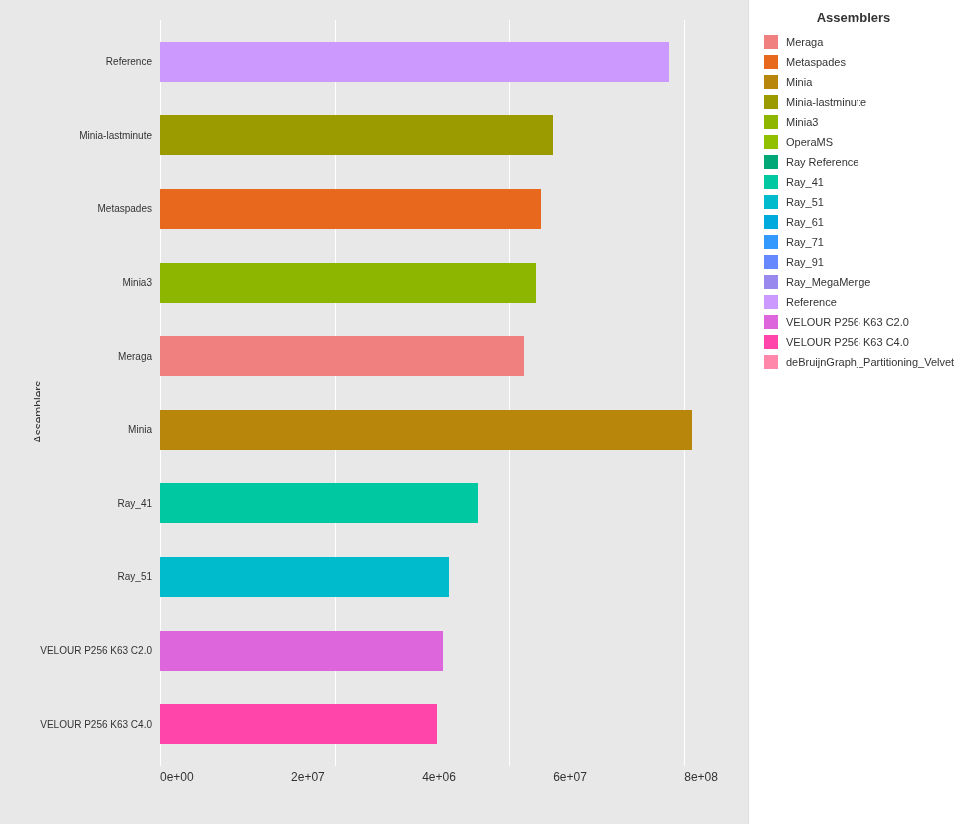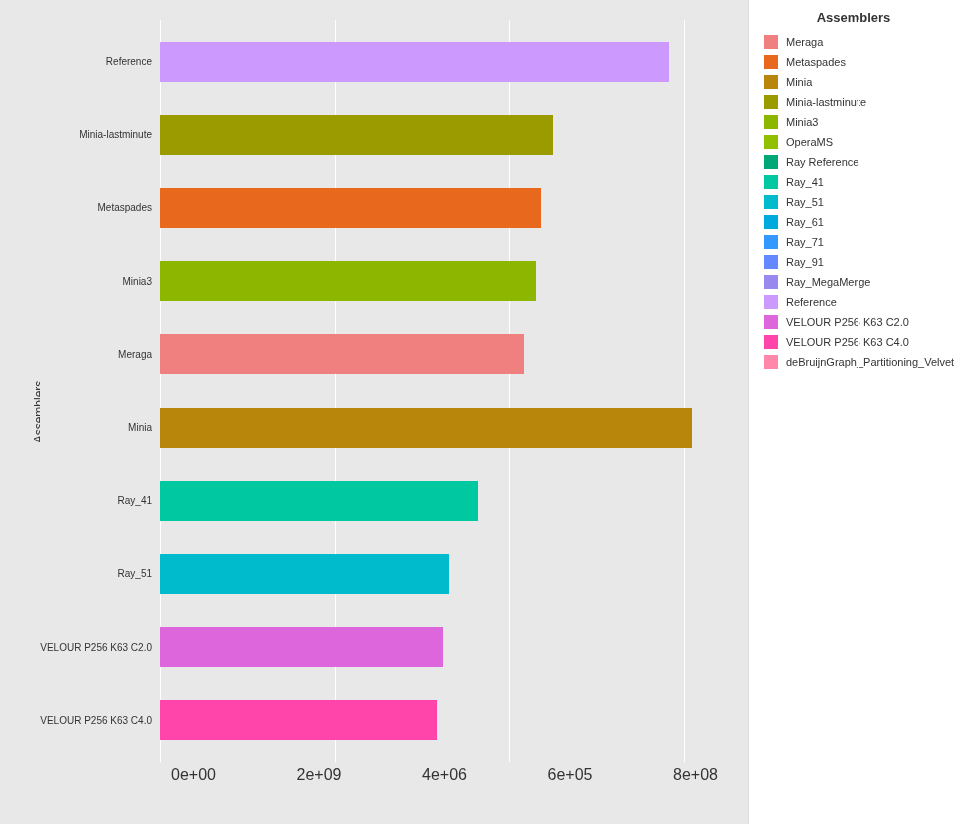--- a/index.html
+++ b/index.html
@@ -104,23 +104,22 @@
     
     .x-axis {
       margin-left: 120px;
       display: flex;
       justify-content: space-between;
       padding-top: 4px;
       padding-right: 20px;
     }
 
     .x-tick {
-      font-size: 16px;
-      color: #333;
-      margin-left: 11px;
+      font-size: 12px;
+      color: #333;
     }
 
     
     .legend-panel {
       width: 210px;
       background: #fff;
       padding: 10px 15px;
       display: flex;
       flex-direction: column;
       border-left: 1px solid #ddd;
@@ -226,23 +225,23 @@
           <div class="bar-row">
             <div class="bar-label">VELOUR P256 K63 C4.0</div>
             <div class="bar-track">
               <div class="bar-fill" style="background-color: rgb(255, 68, 170); width: 48%;"></div>
             </div>
           </div>
         </div>
     </div>
     <div class="x-axis" id="x-axis">
     <span class="x-tick">0e+00</span>
-        <span class="x-tick">2e+09</span>
+        <span class="x-tick">2e+07</span>
         <span class="x-tick">4e+06</span>
-        <span class="x-tick">6e+05</span>
+        <span class="x-tick">6e+07</span>
         <span class="x-tick">8e+08</span>
       </div>
   </div>
 </div>
 
 <div class="legend-panel">
   <div class="legend-title">Assemblers</div>
   <div id="legend-items-container">
       <div class="legend-item">
         <div class="legend-swatch" style="background-color: rgb(240, 128, 128);"></div>

